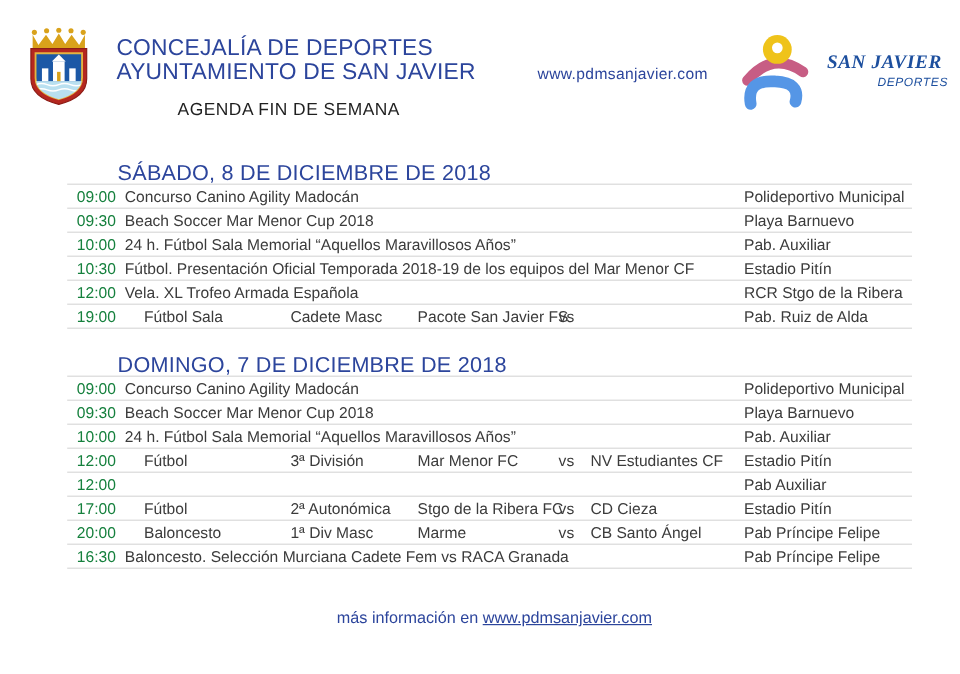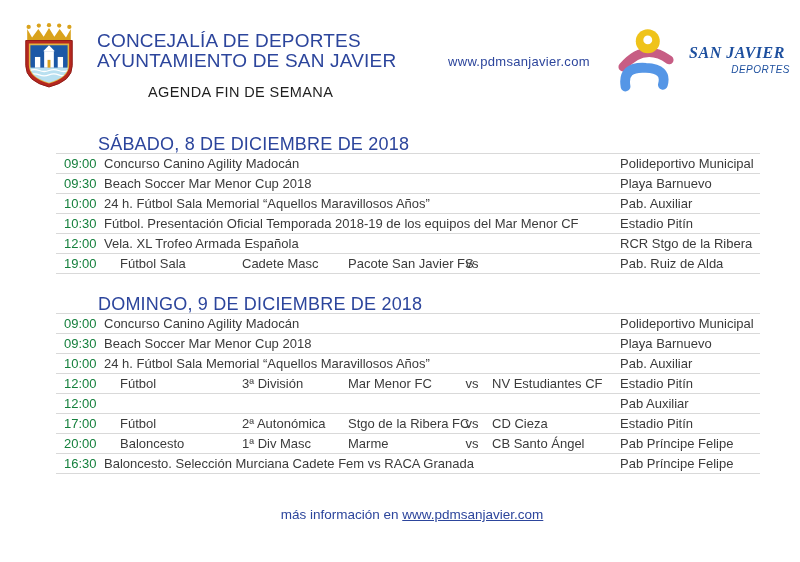--- a/index.html
+++ b/index.html
@@ -127,21 +127,21 @@
         <span class="cell c-sport">Fútbol Sala</span>
         <span class="cell c-cat">Cadete Masc</span>
         <span class="cell c-team1">Pacote San Javier FS</span>
         <span class="cell c-vs">vs</span>
         <span class="cell c-venue">Pab. Ruiz de Alda</span>
       </div>
     </div>
 </div>
 
 <div class="section sec-sun">
-  <div class="date-header">DOMINGO, 9 DE DICIEMBRE DE 2018</div>
+  <div class="date-header">DOMINGO, 7 DE DICIEMBRE DE 2018</div>
   <div>
       <div class="row">
         <span class="cell c-time">09:00</span>
         <span class="cell c-desc">Concurso Canino Agility Madocán</span>
         <span class="cell c-venue">Polideportivo Municipal</span>
       </div>
       <div class="row">
         <span class="cell c-time">09:30</span>
         <span class="cell c-desc">Beach Soccer Mar Menor Cup 2018</span>
         <span class="cell c-venue">Playa Barnuevo</span>

